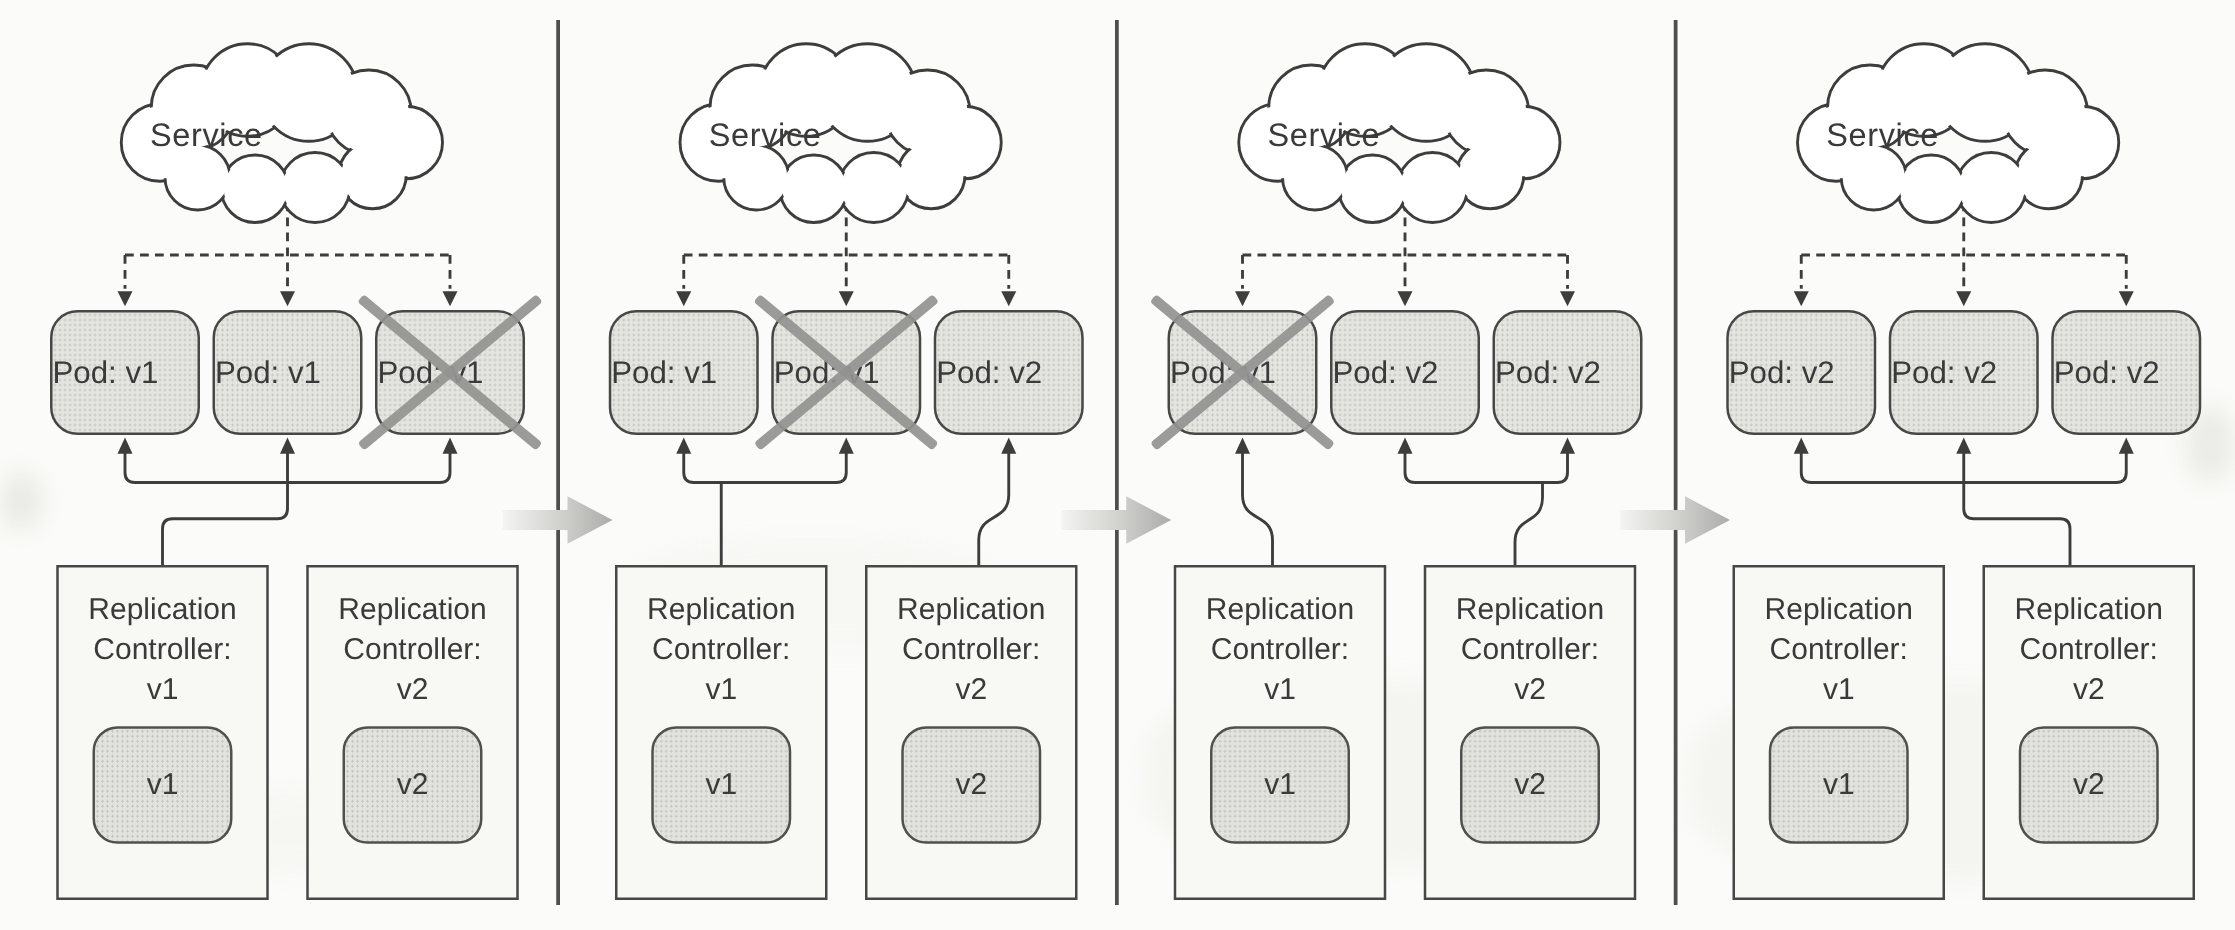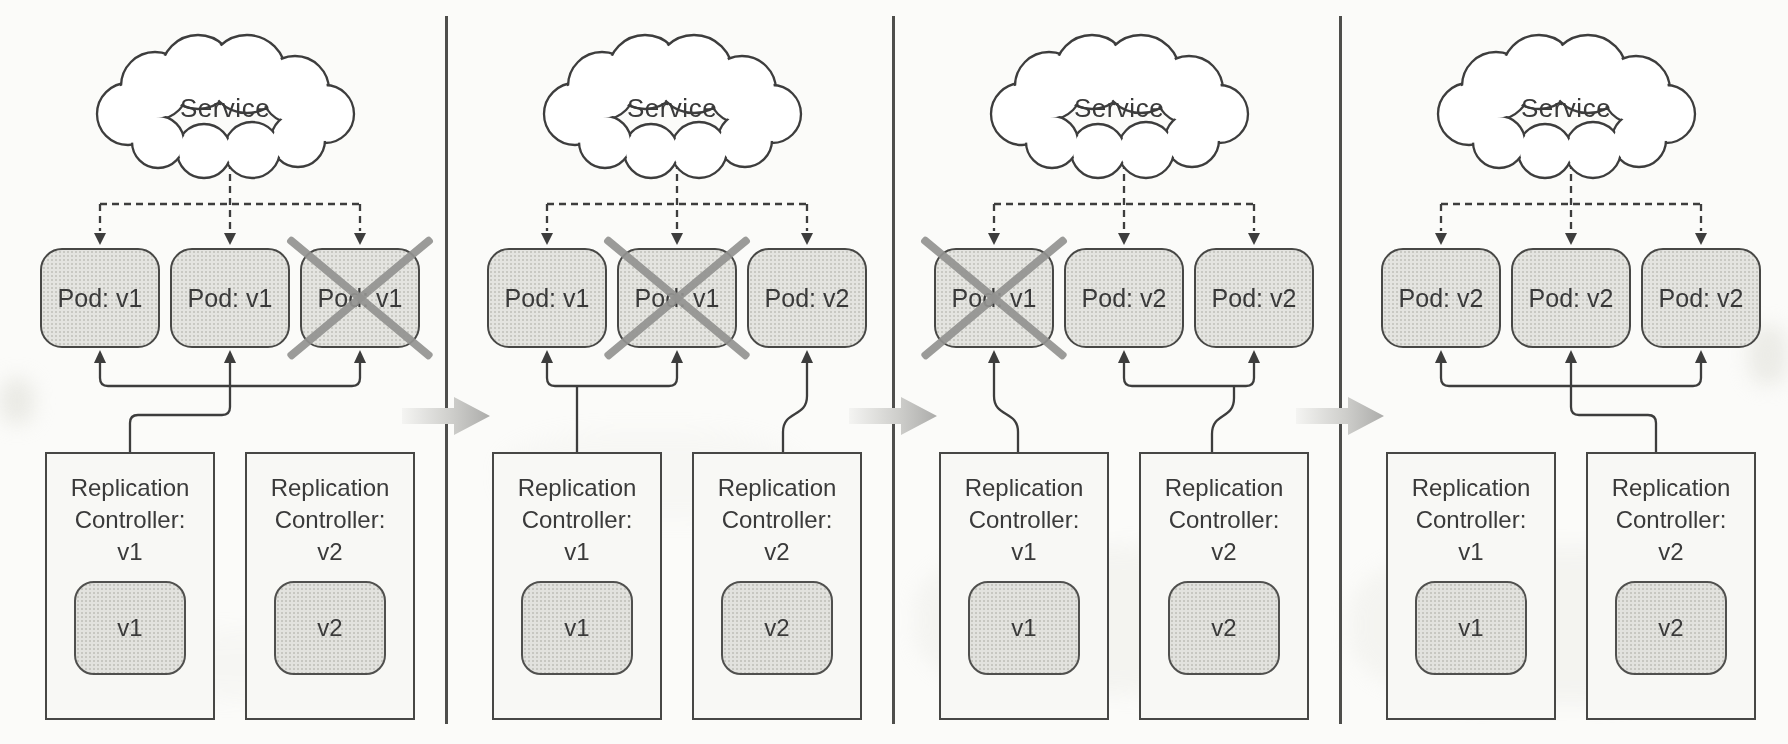--- a/index.html
+++ b/index.html
@@ -1,28 +1,28 @@
 <!DOCTYPE html>
 <html><head>
 <meta charset="utf-8">
 <style>
   html,body{margin:0;padding:0;background:#fbfbf9;}
   #stage{position:relative;width:1788px;height:744px;overflow:hidden;
          font-family:"Liberation Sans",sans-serif;color:#3a3a3a;background:#fbfbf9;}
   .smudge{position:absolute;background:#dcdcd4;filter:blur(10px);border-radius:40%;pointer-events:none;}
   .panel{position:absolute;top:0;width:447px;height:744px;}
   .wires{position:absolute;left:0;top:0;width:447px;height:744px;}
-  .svc{position:absolute;top:93px;left:120px;width:210px;text-align:center;
+  .svc{position:absolute;top:93px;left:120px;width:210px;text-align:left;
        font-size:26px;letter-spacing:.5px;}
   .pod{position:absolute;top:248px;width:120px;height:100px;box-sizing:border-box;
        border:2.5px solid #474745;border-radius:22px;
        background-color:#e4e4e0;
        background-image:radial-gradient(circle,#c9c9c3 1px,rgba(0,0,0,0) 1px);
        background-size:4px 4px;
-       display:flex;align-items:center;justify-content:center;font-size:25px;}
+       display:flex;align-items:center;font-size:25px;}
   .pod-0{left:40px}.pod-1{left:170px}.pod-2{left:300px}
   .cross-bar{position:absolute;width:186px;height:7.5px;background:#929290;
              border-radius:3px;top:294px;opacity:.92;}
   .cw{transform:rotate(39.8deg)}.ccw{transform:rotate(-39.8deg)}
   .rc{position:absolute;top:452px;width:170px;height:268px;box-sizing:border-box;
       border:2.5px solid #474745;background:#f8f8f5;text-align:center;}
   .rc-0{left:45px}.rc-1{left:245px}
   .rc-label{margin-top:18px;font-size:24px;line-height:1.32;padding:0 0;}
   .rc-version{font-size:24px;margin-top:3px;}
   .rc-inner{margin:15px auto 0;width:112px;height:94px;box-sizing:border-box;

